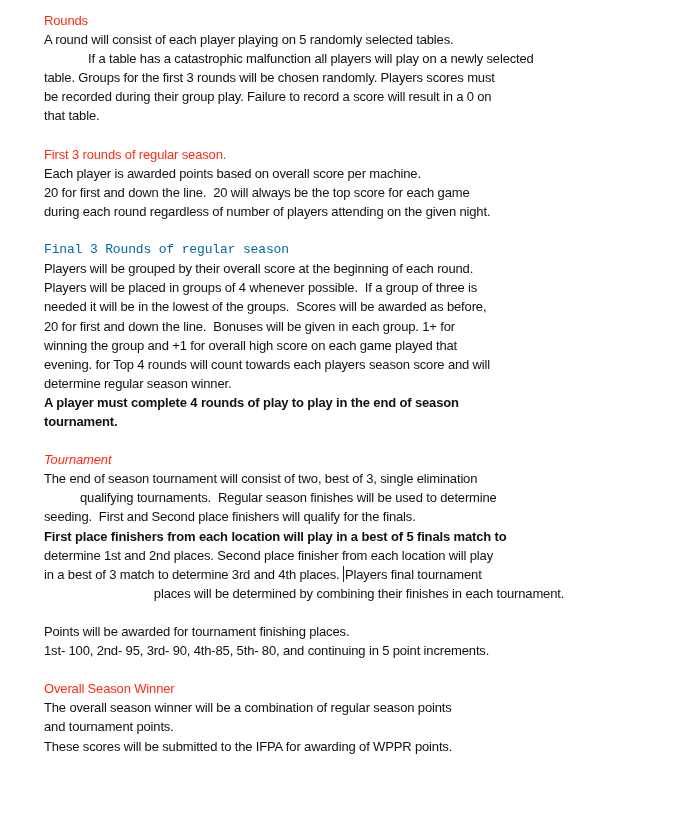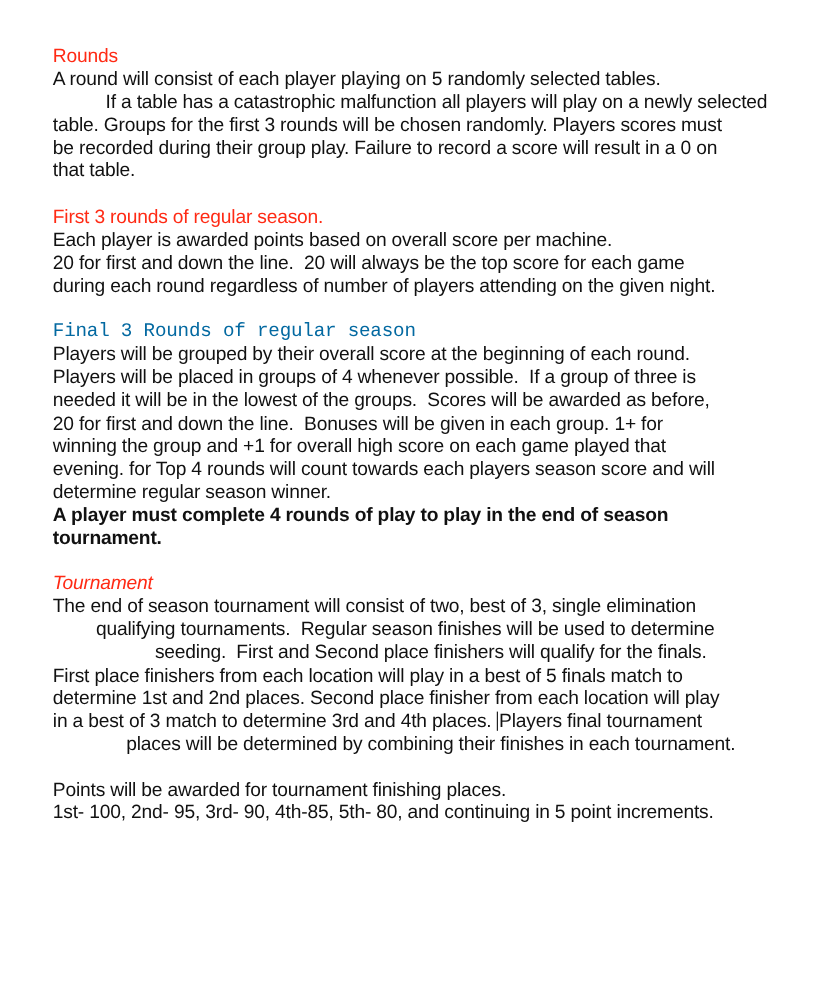--- a/index.html
+++ b/index.html
@@ -1,20 +1,20 @@
 <!DOCTYPE html>
 <html><head>
   <meta charset="utf-8">
   <style>
     html, body { margin: 0; padding: 0; background: #ffffff; }
     body { width: 681px; height: 826px; overflow: hidden; position: relative; }
     .doc {
-      position: absolute; left: 44px; top: 38px; width: 630px;
+      position: absolute; left: 44px; top: 11px; width: 630px;
       font-family: "Liberation Sans", sans-serif;
-      font-size: 16px; line-height: 19.1px; color: #111111;
+      font-size: 13px; line-height: 19.1px; color: #111111;
       letter-spacing: -0.15px;
     }
     .section { margin-bottom: 19.1px; }
     .heading { color: #ff2a14; }
     .line { white-space: nowrap; }
     .bold { font-weight: bold; }
     .cursor { display: inline-block; width: 1px; height: 16px; background: #222; vertical-align: -3px; margin-right: 1px; }
   </style>
 </head>
 <body>
@@ -47,26 +47,32 @@
     <div class="line" style="white-space: pre;">evening. for Top 4 rounds will count towards each players season score and will</div>
     <div class="line" style="white-space: pre;">determine regular season winner.</div>
     <div class="line bold" style="white-space: pre;">A player must complete 4 rounds of play to play in the end of season</div>
     <div class="line bold" style="white-space: pre;">tournament.</div>
   </div>
 
   <div class="section">
     <div class="heading" style="color: rgb(255, 42, 20); font-style: italic;">Tournament</div>
     <div class="line" style="white-space: pre;">The end of season tournament will consist of two, best of 3, single elimination</div>
     <div class="line" style="white-space: pre; margin-left: 36px;">qualifying tournaments.  Regular season finishes will be used to determine</div>
-    <div class="line" style="white-space: pre; text-align: center;">seeding.  First and Second place finishers will qualify for the finals.</div>
-    <div class="line" style="white-space: pre;">First place finishers from each location will play in a best of 5 finals match to</div>
+    <div class="line" style="white-space: pre;">seeding.  First and Second place finishers will qualify for the finals.</div>
+    <div class="line" style="white-space: pre; font-weight: bold;">First place finishers from each location will play in a best of 5 finals match to</div>
     <div class="line" style="white-space: pre;">determine 1st and 2nd places. Second place finisher from each location will play</div>
     <div class="line" style="white-space: pre;"><span>in a best of 3 match to determine 3rd and 4th places. </span><span class="cursor"></span><span>Players final tournament</span></div>
     <div class="line" style="white-space: pre; text-align: center;">places will be determined by combining their finishes in each tournament.</div>
   </div>
 
   <div class="section">
     <div class="line" style="white-space: pre;">Points will be awarded for tournament finishing places.</div>
     <div class="line" style="white-space: pre;">1st- 100, 2nd- 95, 3rd- 90, 4th-85, 5th- 80, and continuing in 5 point increments.</div>
   </div>
 
+  <div class="section">
+    <div class="heading" style="color: rgb(255, 42, 20);">Overall Season Winner</div>
+    <div class="line" style="white-space: pre;">The overall season winner will be a combination of regular season points</div>
+    <div class="line" style="white-space: pre;">and tournament points.</div>
+    <div class="line" style="white-space: pre;">These scores will be submitted to the IFPA for awarding of WPPR points.</div>
+  </div>
 
 </div>
 
 </body></html>

